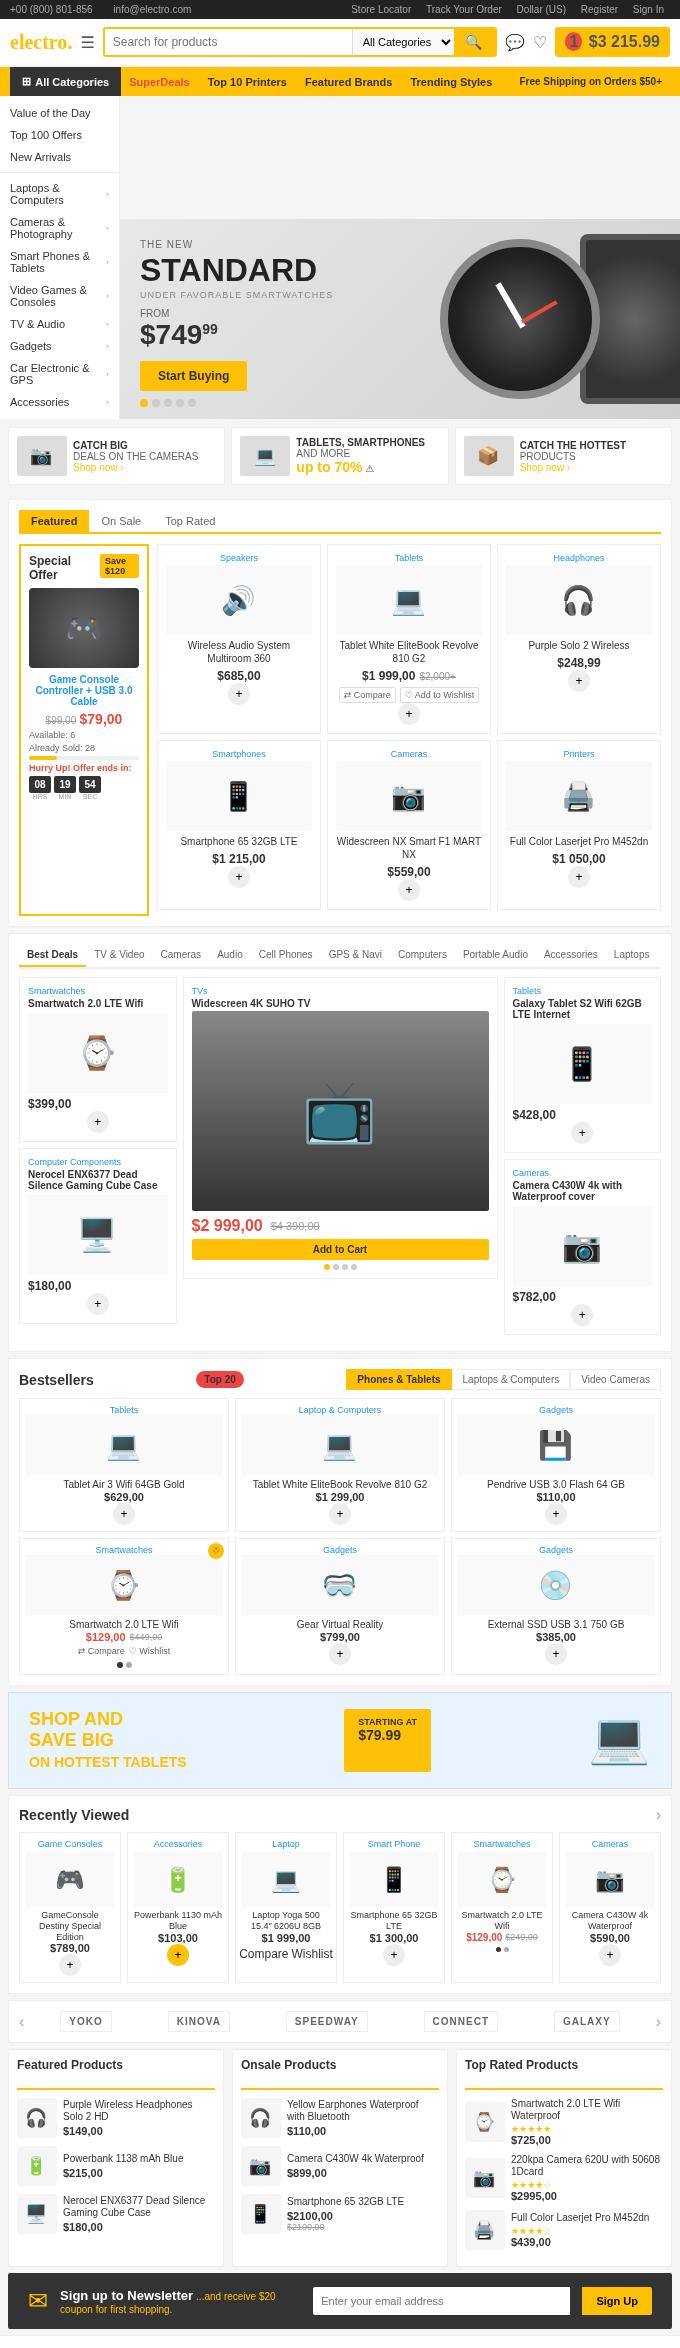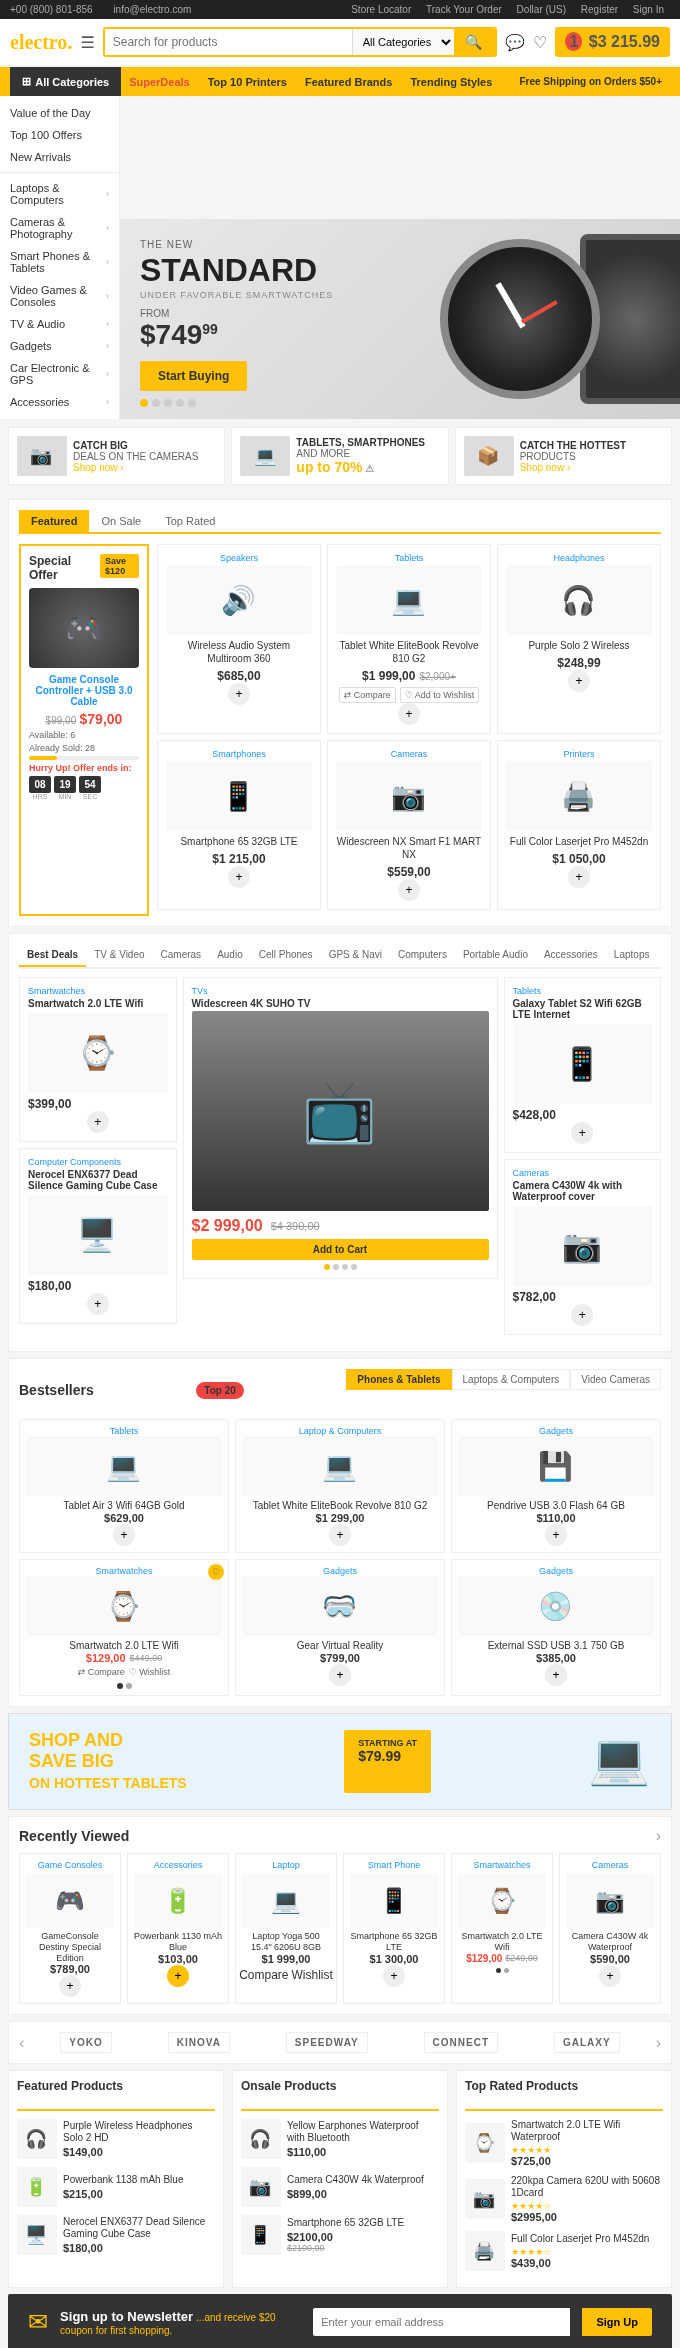--- a/index.html
+++ b/index.html
@@ -126,21 +126,21 @@
     .featured-tv-old { text-decoration: line-through; color: #999; font-size: 11px; }
     .add-wishlist-btn { background: #ffc107; color: #333; border: none; padding: 5px 10px; font-size: 10px; cursor: pointer; font-weight: bold; border-radius: 2px; margin-top: 4px; width: 100%; }
     .bd-dots { display: flex; gap: 3px; justify-content: center; margin-top: 4px; }
     .bd-dot { width: 6px; height: 6px; border-radius: 50%; background: #ccc; }
     .bd-dot.active { background: #ffc107; }
     
     
     .bestsellers-header { display: flex; justify-content: space-between; align-items: center; margin-bottom: 8px; }
     .bestsellers-title { font-size: 14px; font-weight: bold; }
     .top20-badge { background: #ef4444; color: #333; padding: 3px 8px; font-size: 10px; font-weight: bold; border-radius: 10px; }
-    .bs-tabs { display: flex; gap: 0; margin-bottom: 21px; align-items: flex-end; }
+    .bs-tabs { display: flex; gap: 0; margin-bottom: 0; align-items: flex-end; }
     .bs-tab { padding: 4px 10px; font-size: 10px; cursor: pointer; color: #666; border: 1px solid #eee; }
     .bs-tab.active { background: #ffc107; color: #333; font-weight: bold; border-color: #ffc107; }
     .bs-grid { display: flex; gap: 6px; flex-wrap: wrap; }
     .bs-product { flex: 1; min-width: 100px; border: 1px solid #eee; padding: 6px; text-align: center; background: #fff; position: relative; }
     .bs-product-img { height: 60px; display: flex; align-items: center; justify-content: center; font-size: 28px; background: #f9f9f9; margin-bottom: 4px; }
     .bs-product-cat { font-size: 9px; color: #2196F3; }
     .bs-product-name { font-size: 10px; color: #333; line-height: 1.2; }
     .bs-product-price { font-size: 11px; font-weight: bold; color: #333; }
     .bs-product-old { text-decoration: line-through; color: #999; font-size: 9px; }
     .bs-product-new { color: #e74c3c; font-size: 11px; font-weight: bold; }

